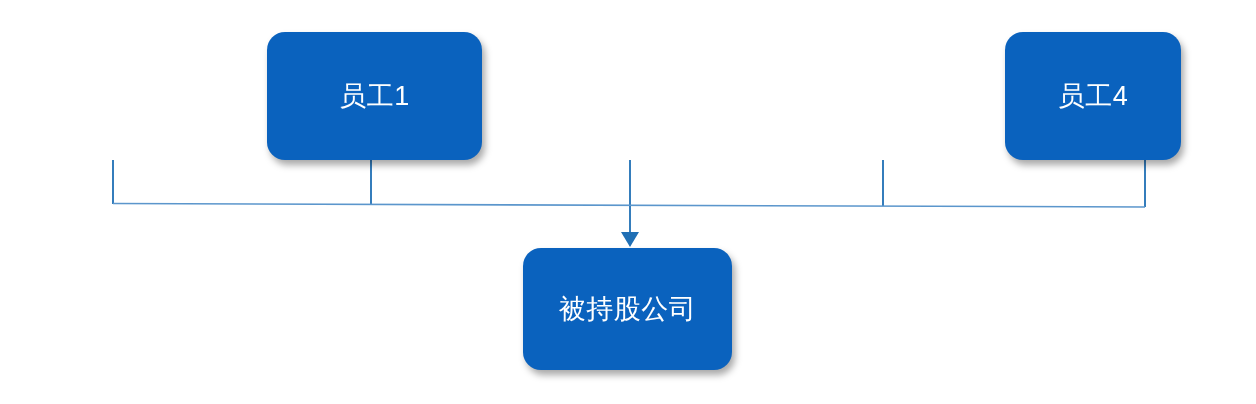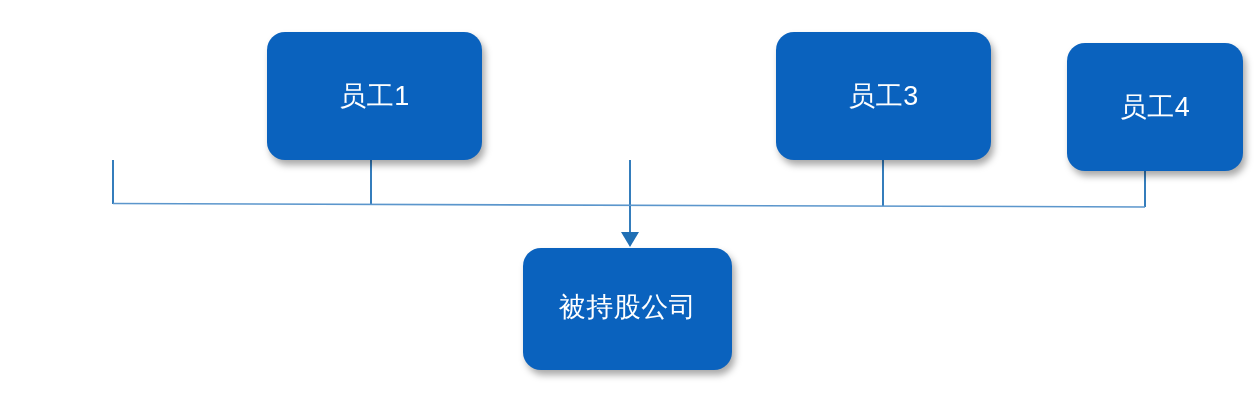--- a/index.html
+++ b/index.html
@@ -63,25 +63,22 @@
     <line x1="630" y1="206" x2="630" y2="236" stroke="#1F6FB5" stroke-width="1.8"></line>
     <polygon points="621,232 639,232 630,247" fill="#1F6FB5"></polygon>
   </svg>
 
 
   <div class="node" style="left:267px; top:32px; width:215px; height:128px;">
     <span class="node-label">员工1</span>
   </div>
 
 
-  <div class="node" style="left:776px; top:32px; width:215px; height:128px;">
-    <span class="node-label">员工3</span>
-  </div>
 
-  <div class="node" style="left:1067px; top:32px; width:176px; height:128px;margin-top:11px;">
+  <div class="node" style="left:1005px; top:32px; width:176px; height:128px;">
     <span class="node-label">员工4</span>
   </div>
 
-  <div class="node" style="left:523px; top:248px; width:209px; height:122px;font-family:Liberation Mono, monospace;">
+  <div class="node" style="left:523px; top:248px; width:209px; height:122px;">
     <span class="node-label">被持股公司</span>
   </div>
 
 </div>
 
 </body></html>

